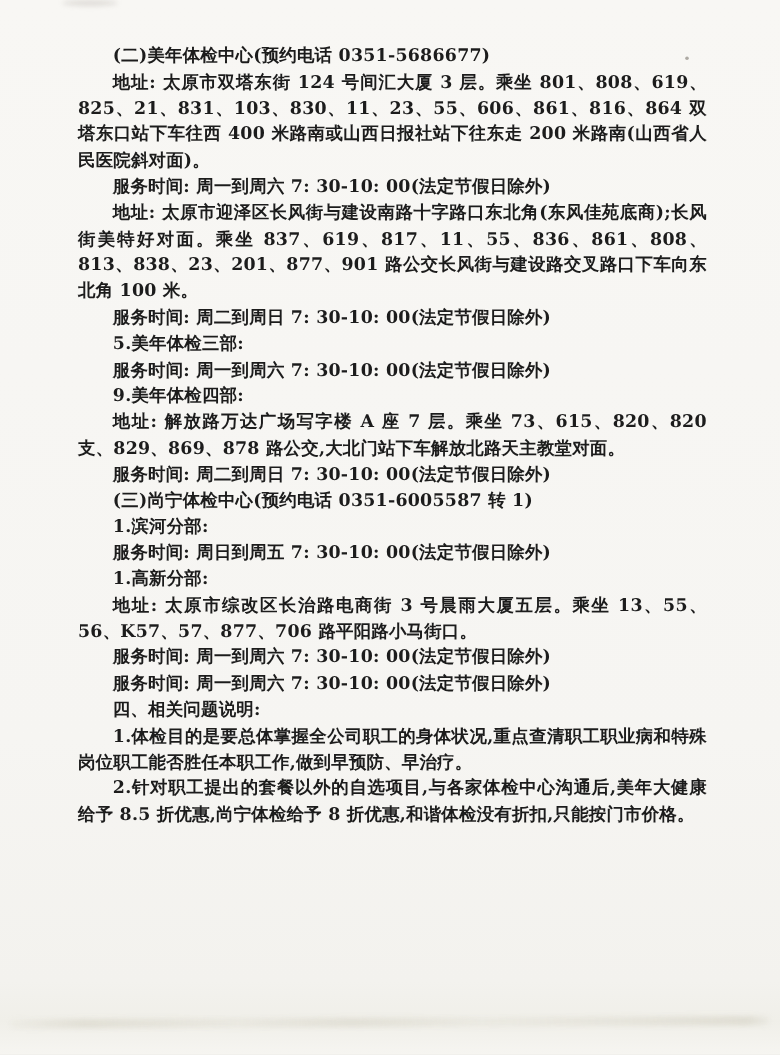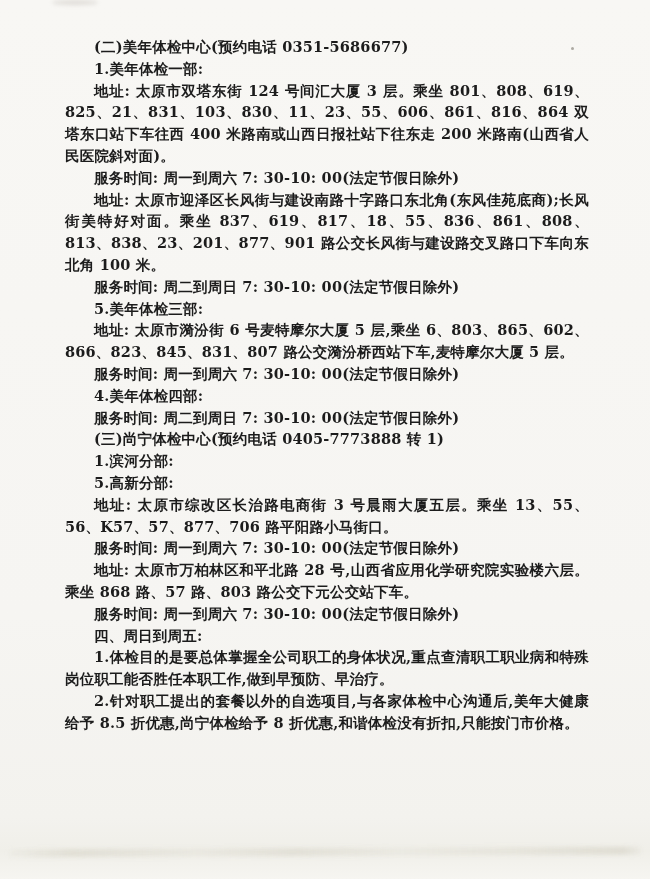--- a/index.html
+++ b/index.html
@@ -76,45 +76,44 @@
 <body>
 
 <div class="page">
   <div class="top-smudge"></div>
   <div class="scan-speck"></div>
 
   <div class="doc">
 
     <p class="para">(二)美年体检中心(预约电话 0351-5686677)</p>
 
-    <p class="para">1.美年体检一部:</p>
     <p class="para">地址: 太原市双塔东街 124 号间汇大厦 3 层。乘坐 801、808、619、825、21、831、103、830、11、23、55、606、861、816、864 双塔东口站下车往西 400 米路南或山西日报社站下往东走 200 米路南(山西省人民医院斜对面)。</p>
     <p class="para">服务时间: 周一到周六 7: 30-10: 00(法定节假日除外)</p>
 
-    <p class="para">地址: 太原市迎泽区长风街与建设南路十字路口东北角(东风佳苑底商);长风街美特好对面。乘坐 837、619、817、18、55、836、861、808、813、838、23、201、877、901 路公交长风街与建设路交叉路口下车向东北角 100 米。</p>
+    <p class="para">地址: 太原市迎泽区长风街与建设南路十字路口东北角(东风佳苑底商);长风街美特好对面。乘坐 837、619、817、11、55、836、861、808、813、838、23、201、877、901 路公交长风街与建设路交叉路口下车向东北角 100 米。</p>
     <p class="para">服务时间: 周二到周日 7: 30-10: 00(法定节假日除外)</p>
 
     <p class="para">5.美年体检三部:</p>
-    <p class="para">地址: 太原市漪汾街 6 号麦特摩尔大厦 5 层,乘坐 6、803、865、602、866、823、845、831、807 路公交漪汾桥西站下车,麦特摩尔大厦 5 层。</p>
     <p class="para">服务时间: 周一到周六 7: 30-10: 00(法定节假日除外)</p>
 
-    <p class="para">4.美年体检四部:</p>
+    <p class="para">9.美年体检四部:</p>
+    <p class="para">地址: 解放路万达广场写字楼 A 座 7 层。乘坐 73、615、820、820 支、829、869、878 路公交,大北门站下车解放北路天主教堂对面。</p>
     <p class="para">服务时间: 周二到周日 7: 30-10: 00(法定节假日除外)</p>
 
-    <p class="para">(三)尚宁体检中心(预约电话 0405-7773888 转 1)</p>
+    <p class="para">(三)尚宁体检中心(预约电话 0351-6005587 转 1)</p>
 
     <p class="para">1.滨河分部:</p>
+    <p class="para">服务时间: 周日到周五 7: 30-10: 00(法定节假日除外)</p>
 
-    <p class="para">5.高新分部:</p>
+    <p class="para">1.高新分部:</p>
     <p class="para">地址: 太原市综改区长治路电商街 3 号晨雨大厦五层。乘坐 13、55、56、K57、57、877、706 路平阳路小马街口。</p>
     <p class="para">服务时间: 周一到周六 7: 30-10: 00(法定节假日除外)</p>
 
-    <p class="para">地址: 太原市万柏林区和平北路 28 号,山西省应用化学研究院实验楼六层。乘坐 868 路、57 路、803 路公交下元公交站下车。</p>
     <p class="para">服务时间: 周一到周六 7: 30-10: 00(法定节假日除外)</p>
 
-    <p class="para">四、周日到周五:</p>
+    <p class="para">四、相关问题说明:</p>
     <p class="para">1.体检目的是要总体掌握全公司职工的身体状况,重点查清职工职业病和特殊岗位职工能否胜任本职工作,做到早预防、早治疗。</p>
     <p class="para">2.针对职工提出的套餐以外的自选项目,与各家体检中心沟通后,美年大健康给予 8.5 折优惠,尚宁体检给予 8 折优惠,和谐体检没有折扣,只能按门市价格。</p>
 
   </div>
 
   <div class="page-bottom-shadow"></div>
 </div>
 
 </body></html>

